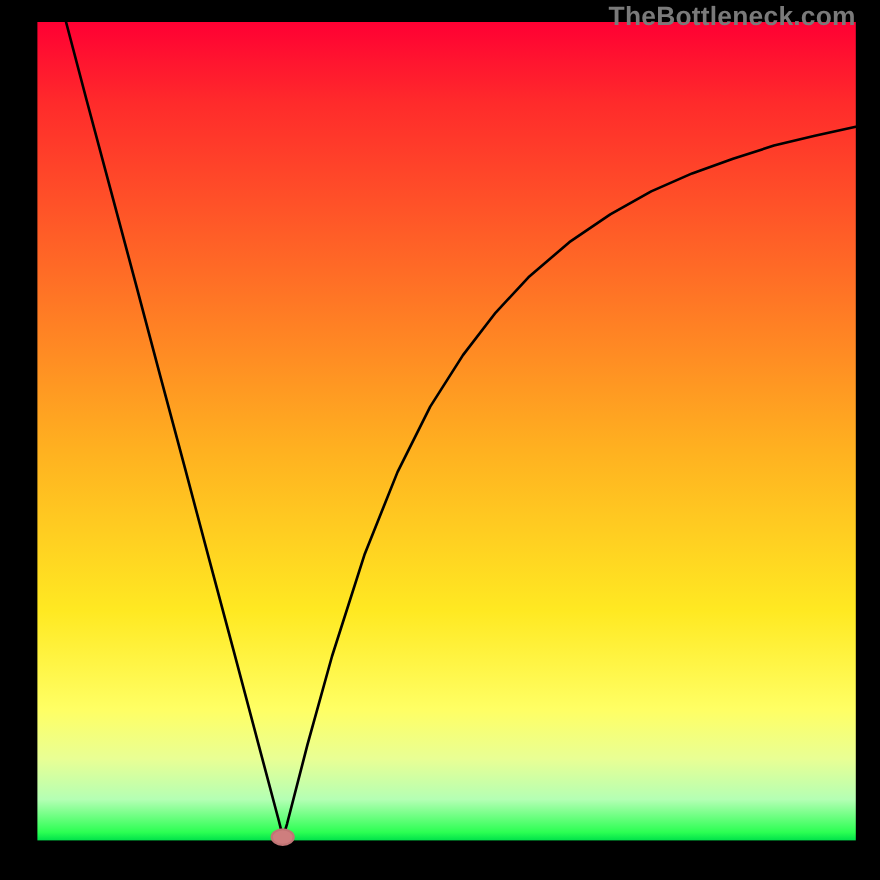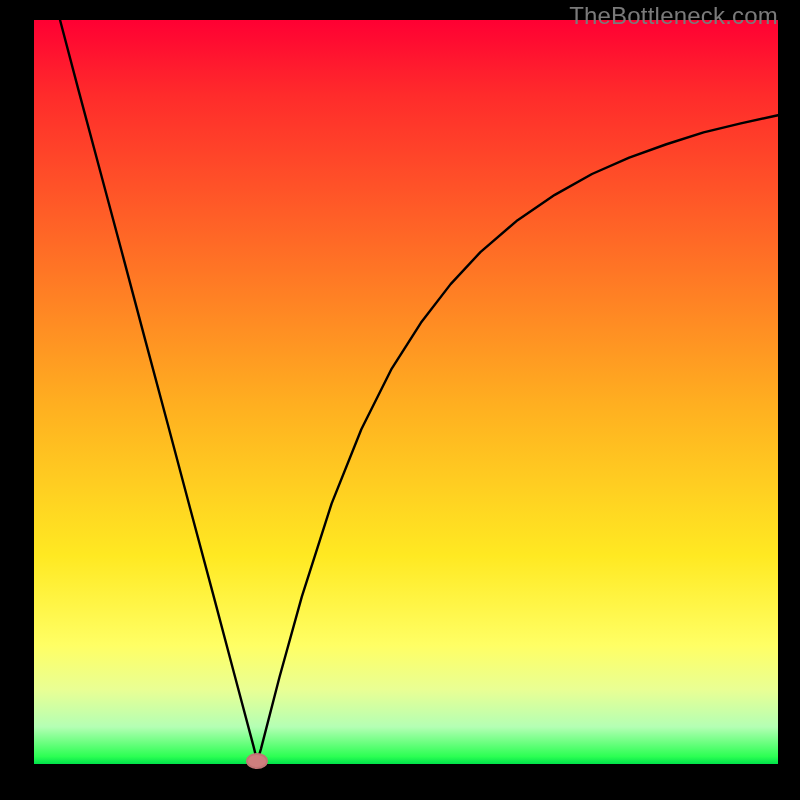--- a/index.html
+++ b/index.html
@@ -45,21 +45,21 @@
       #2cff53 99%,
       #00e24a 100%
     );
   }
   .watermark {
     position: absolute;
     top: 2px;
     right: 22px;
     font-family: Arial, Helvetica, sans-serif;
     font-size: 24px;
-    font-weight: 400;
+    font-weight: 700;
     color: #7a7a7a;
     letter-spacing: 0.2px;
     user-select: none;
     margin-left: 12px;
   }
   .marker {
     position: absolute;
     width: 18px;
     height: 12px;
     border-radius: 50% / 50%;

